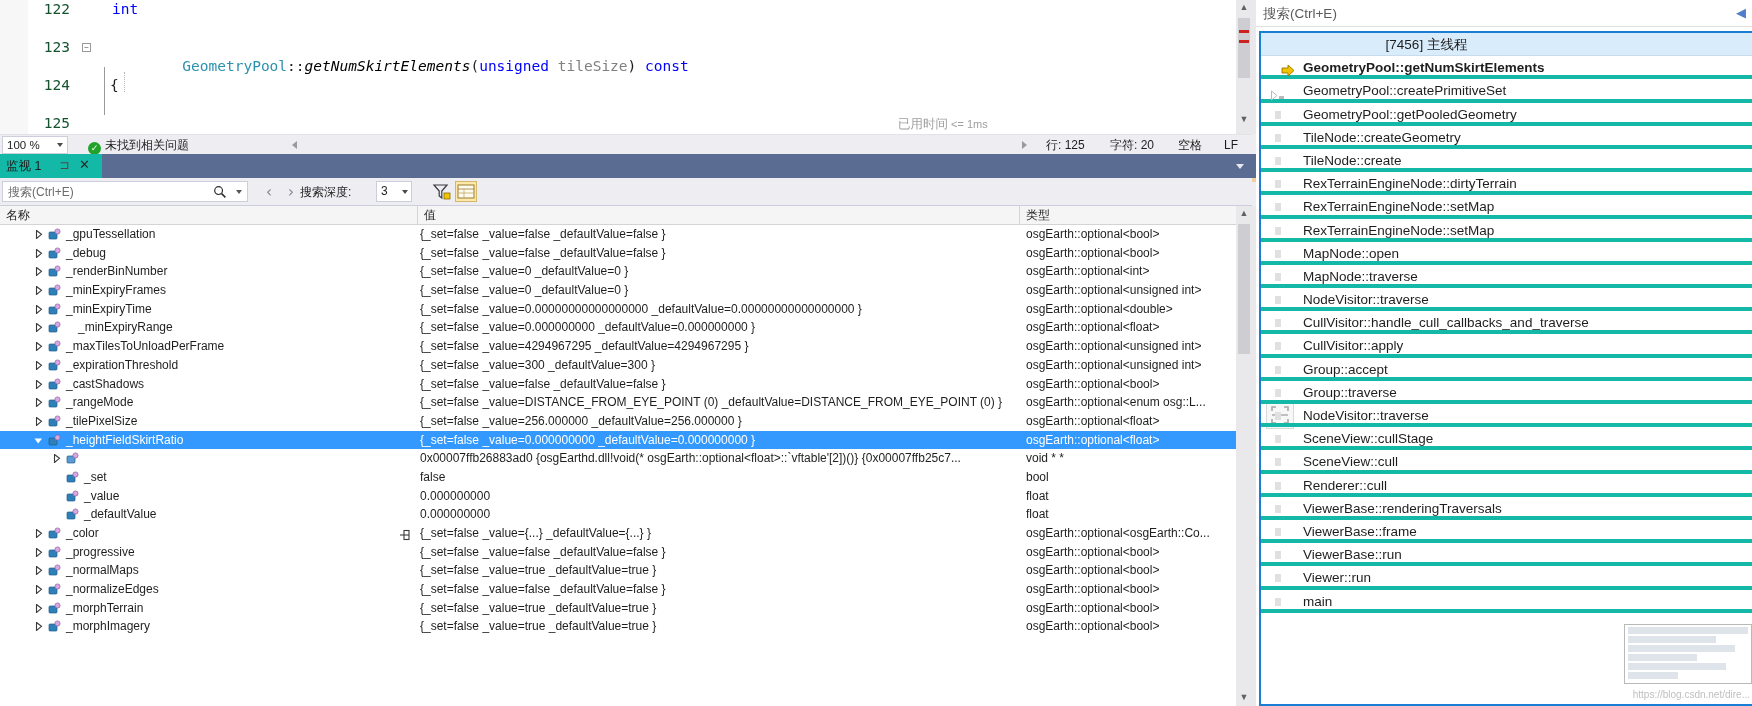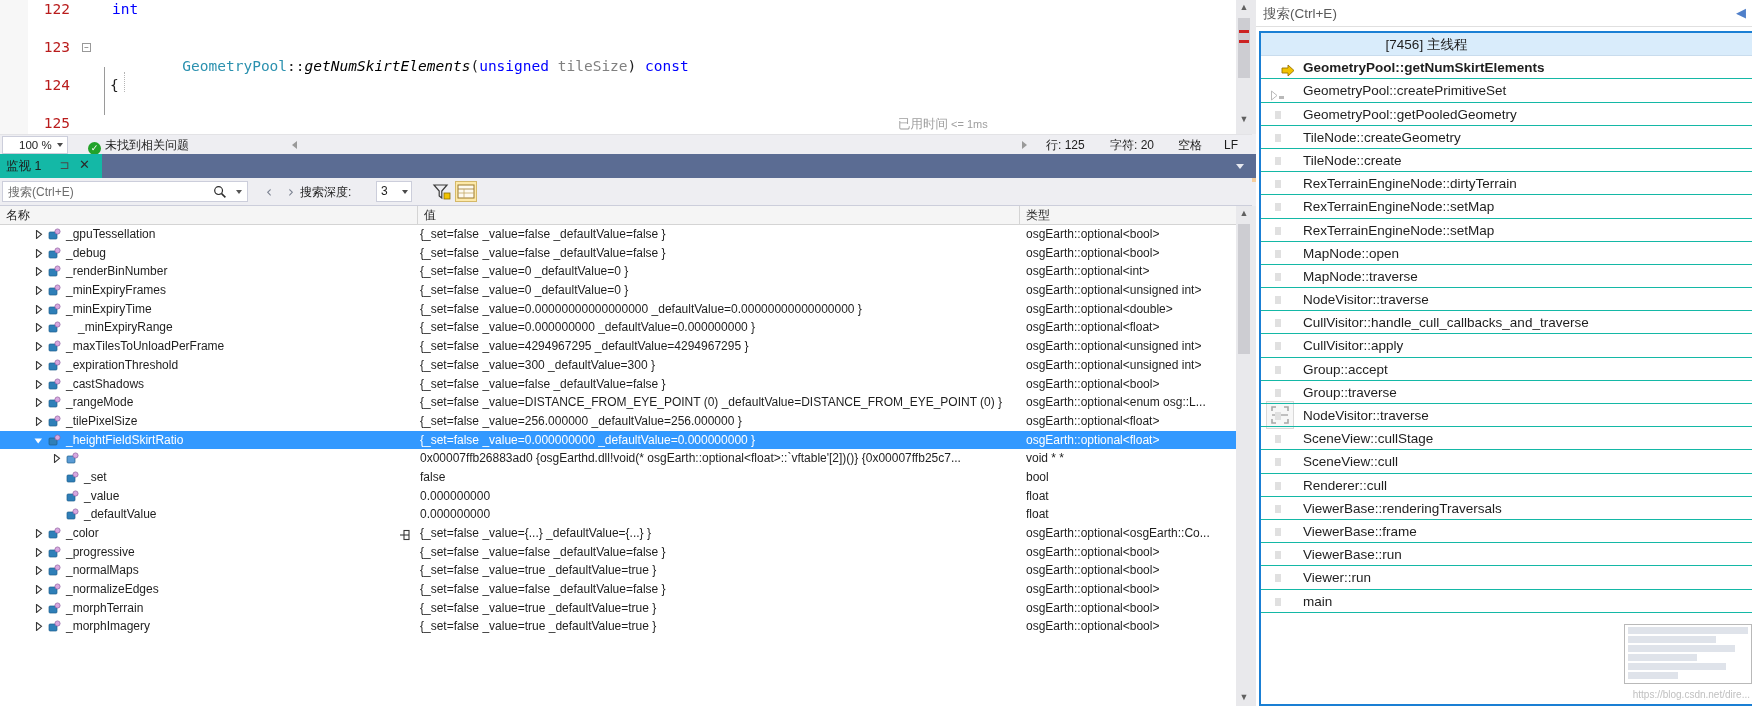--- a/index.html
+++ b/index.html
@@ -39,21 +39,21 @@
   .gutter-margin {
     position: absolute; left: 0; top: 0;
     width: 28px; height: 134px;
     background: #f7f7f7;
     border-right: 0px;
   }
   .ln {
     position: absolute; left: 30px;
     width: 40px;
     text-align: right;
-    color: #b91c1c;
+    color: #14532d;
     font-family: "DejaVu Sans Mono", monospace;
     font-size: 14.5px;
   }
   .codetext {
     position: absolute; left: 95px;
     font-family: "DejaVu Sans Mono", monospace;
     font-size: 14.5px;
     white-space: pre;
   }
   .kw  { color: #0000ff; }
@@ -129,21 +129,21 @@
     border-top: 1px solid #e3e3e6;
     font-size: 12px;
   }
   #zoom-combo {
     position: absolute; left: 2px; top: 1px;
     width: 66px; height: 18px;
     background: #ffffff;
     border: 1px solid #cccedb;
     font-size: 11.5px;
     line-height: 16px;
-    padding-left: 16px;
+    padding-left: 4px;
     color: #1e1e1e;
   }
   #zoom-combo .caret {
     position: absolute; right: 4px; top: 6px;
     width: 0; height: 0;
     border-left: 3.5px solid transparent;
     border-right: 3.5px solid transparent;
     border-top: 4px solid #4a4a4a;
   }
   #issue-status {
@@ -414,21 +414,21 @@
     position: absolute; left: 0; top: 0;
     width: 30px; height: 675px;
     background: #ffffff;
   }
   .cs-row {
     position: relative;
     height: 23.2px;
     line-height: 23.2px;
     font-size: 13.5px;
     color: #1e1e1e;
-    border-bottom: 1px solid #14b8a6;
+    border-bottom: 4px solid #14b8a6;
     white-space: nowrap;
   }
   .cs-row.thread {
     background: #d9ecfb;
     text-align: center;
     padding-right: 160px;
     border-bottom: 1px solid #c9dced;
   }
   .cs-row .frame-label { position: absolute; left: 42px; top: 0; }
   .cs-row.current .frame-label { font-weight: bold; }

